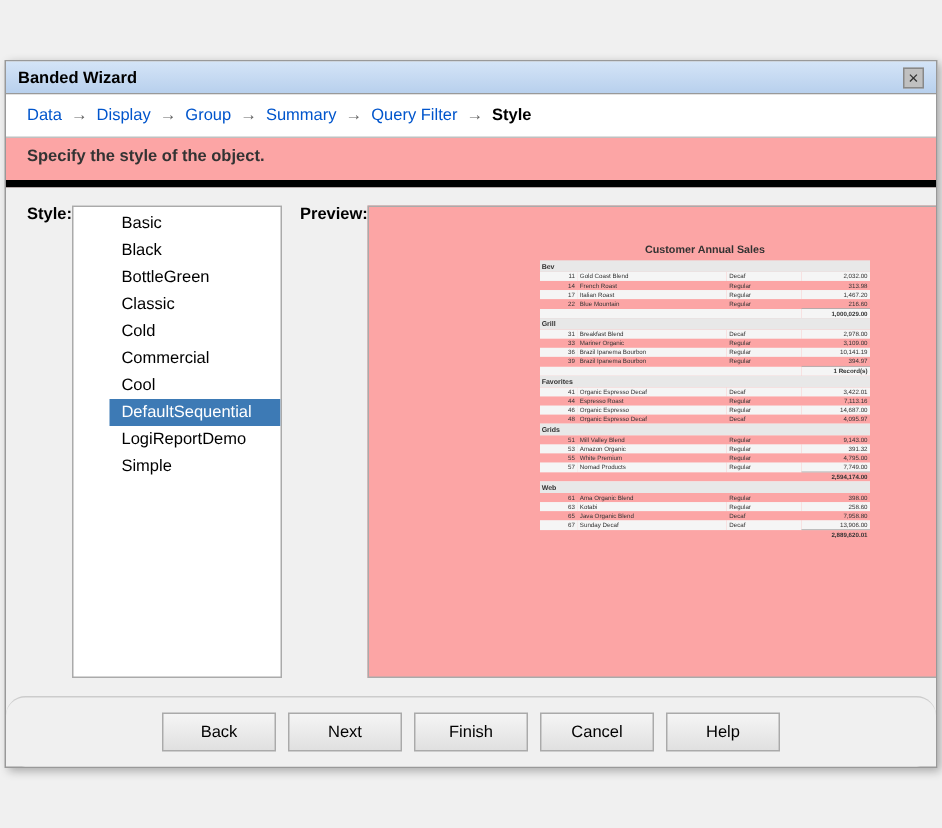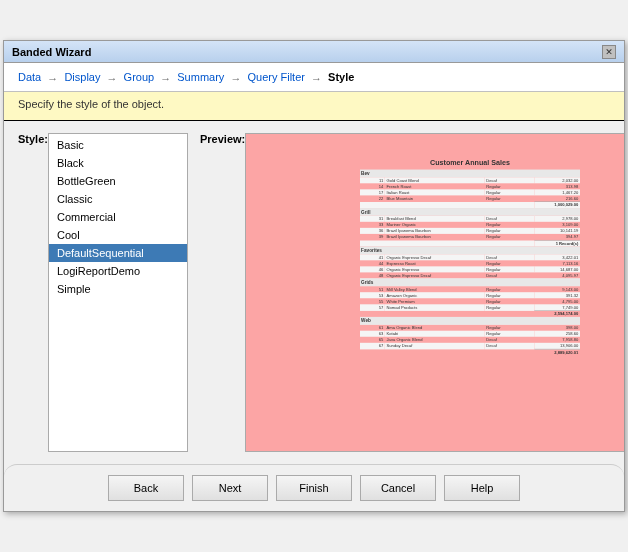--- a/index.html
+++ b/index.html
@@ -67,23 +67,24 @@
     }
     .breadcrumb .arrow {
       color: #666;
       margin: 0 3px;
     }
     .breadcrumb a {
       color: #0055cc;
       text-decoration: none;
     }
     .description-bar {
-      background: #fef9c3;
+      background: #fca5a5;
       padding: 6px 14px 10px 14px;
-      border-bottom: 1px solid #000000;
+      border-bottom: 5px solid #000000;
+      font-weight: bold;
     }
     .description-bar p {
       font-size: 11px;
       color: #333;
     }
     .content-area {
       display: flex;
       flex: 1;
       padding: 12px 14px;
       gap: 12px;
@@ -107,20 +108,21 @@
       background: #fff;
       overflow-y: auto;
       padding: 2px 0;
     }
     .style-item {
       padding: 3px 8px;
       font-size: 11px;
       cursor: pointer;
       white-space: nowrap;
       color: #000;
+      margin-left: 24px;
     }
     .style-item.selected {
       background: #3d7ab5;
       color: #fff;
     }
     .right-panel {
       display: flex;
       flex: 1;
     }
     .preview-box {
@@ -241,20 +243,21 @@
 
   <div class="content-area">
 
     <div class="left-panel">
       <div class="panel-label">Style:</div>
       <div class="style-list">
         <div class="style-item">Basic</div>
         <div class="style-item">Black</div>
         <div class="style-item">BottleGreen</div>
         <div class="style-item">Classic</div>
+        <div class="style-item">Cold</div>
         <div class="style-item">Commercial</div>
         <div class="style-item">Cool</div>
         <div class="style-item selected">DefaultSequential</div>
         <div class="style-item">LogiReportDemo</div>
         <div class="style-item">Simple</div>
       </div>
     </div>
 
     <div class="right-panel">
       <div class="panel-label">Preview:</div>

